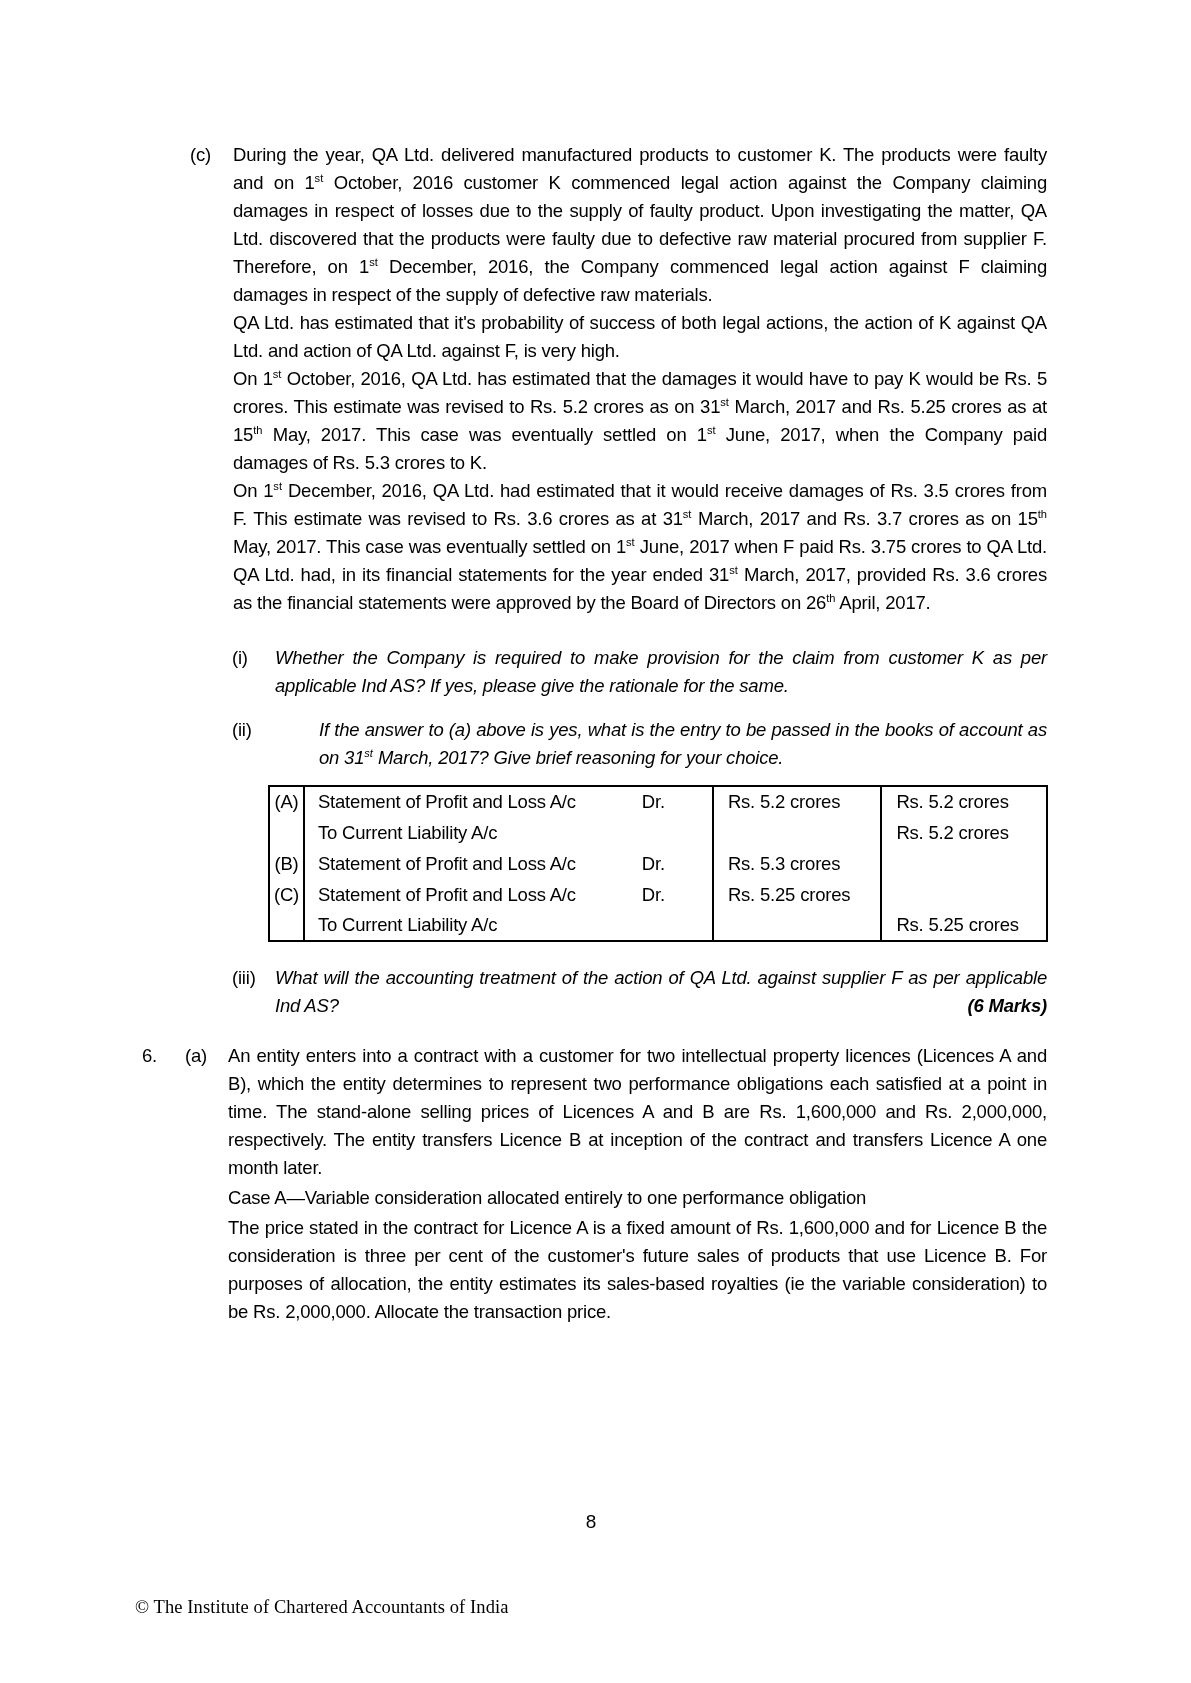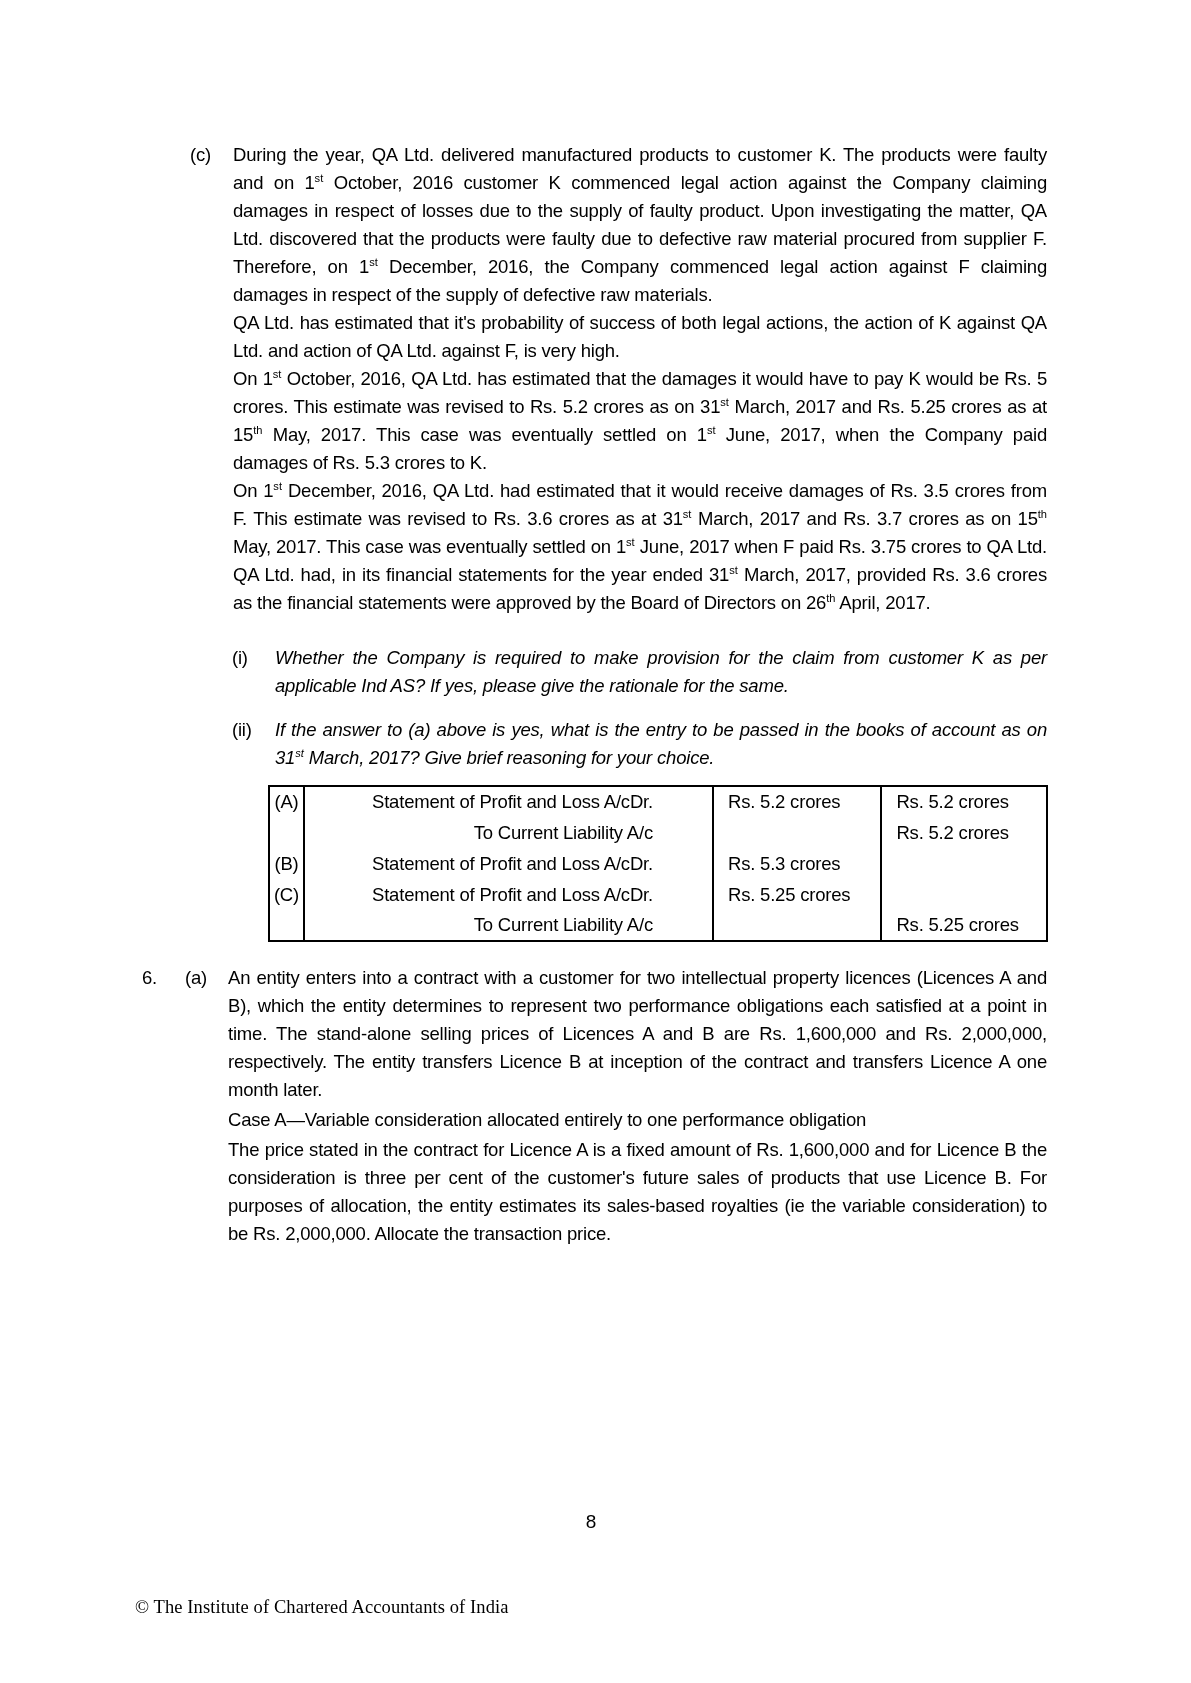--- a/index.html
+++ b/index.html
@@ -24,21 +24,21 @@
   .row-c { display:flex; margin-left:55px; }
   .row-c > .lbl { flex:0 0 43px; }
   .row-c > .body { flex:1; min-width:0; }
   .body p + p { }
 
   
   .subitem { display:flex; margin-left:97px; }
   .subitem > .lbl { flex:0 0 43px; }
   .subitem > .body { flex:1; min-width:0; position:relative;font-style:italic; }
   .subitem.first { margin-top:27px; }
-  .subitem + .subitem { margin-top:16px; }
+  .subitem + .subitem { margin-top:16px;gap:44px; }
   .marks {
     position:absolute; right:0; bottom:0;
     font-weight:bold; letter-spacing:-0.2px;
   }
 
   
   table.jtable {
     border-collapse:collapse;
     margin:13px 0 22px 133px;
     width:780px;
@@ -48,21 +48,21 @@
   .jtable td {
     border-left:2px solid #000;
     height:31px; vertical-align:middle;
     white-space:nowrap; letter-spacing:-0.2px;
   }
   .jtable td:first-child { border-left:none; }
   .jtable td.c-opt { width:35px; text-align:center; padding:0 2px; }
   .jtable td.c-acct { width:410px; padding:0 0 0 13px; }
   .jtable td.c-amt { width:169px; padding:0 0 0 14px; }
   .jtable td.c-amt2 { width:166px; padding:0 0 0 14px; }
-  .acct-wrap { display:flex; justify-content:flex-end; padding-right:59px; }
+  .acct-wrap { display:flex; justify-content:space-between; padding-right:47px; }
 
   
   .q6row { display:flex; margin-top:22px; }
   .q6row > .num { flex:0 0 50px; padding-left:7px; }
   .q6row > .lbl { flex:0 0 43px; }
   .q6row > .body { flex:1; min-width:0; }
   .q6row .body p + p { margin-top:2px; }
 
   .page-number {
     position:absolute; left:135px; top:1511px; width:912px;
@@ -153,20 +153,27 @@
               <span>To Current Liability A/c</span>
               <span></span>
             </div>
           </td>
           <td class="c-amt"></td>
           <td class="c-amt2">Rs. 5.25 crores</td>
         </tr>
       </tbody>
     </table>
 
+    <div class="subitem">
+      <span class="lbl">(iii)</span>
+      <div class="body">
+        <span>What will the accounting treatment of the action of QA Ltd. against supplier F as per applicable Ind AS?</span>
+        <span class="marks">(6 Marks)</span>
+      </div>
+    </div>
 
     <div class="q6row">
       <span class="num">6.</span>
       <span class="lbl">(a)</span>
       <div class="body">
         <p>An entity enters into a contract with a customer for two intellectual property licences (Licences A and B), which the entity determines to represent two performance obligations each satisfied at a point in time.  The stand-alone selling prices of Licences A and B are Rs. 1,600,000 and Rs. 2,000,000, respectively. The entity transfers Licence B at inception of the contract and transfers Licence A one month later.</p>
         <p>Case A—Variable consideration allocated entirely to one performance obligation</p>
         <p>The price stated in the contract for Licence A is a fixed amount of Rs. 1,600,000 and for Licence B the consideration is three per cent of the customer's future sales of products that use Licence B.  For purposes of allocation, the entity estimates its sales-based royalties (ie the variable consideration) to be Rs. 2,000,000.  Allocate the transaction price.</p>
       </div>
     </div>

